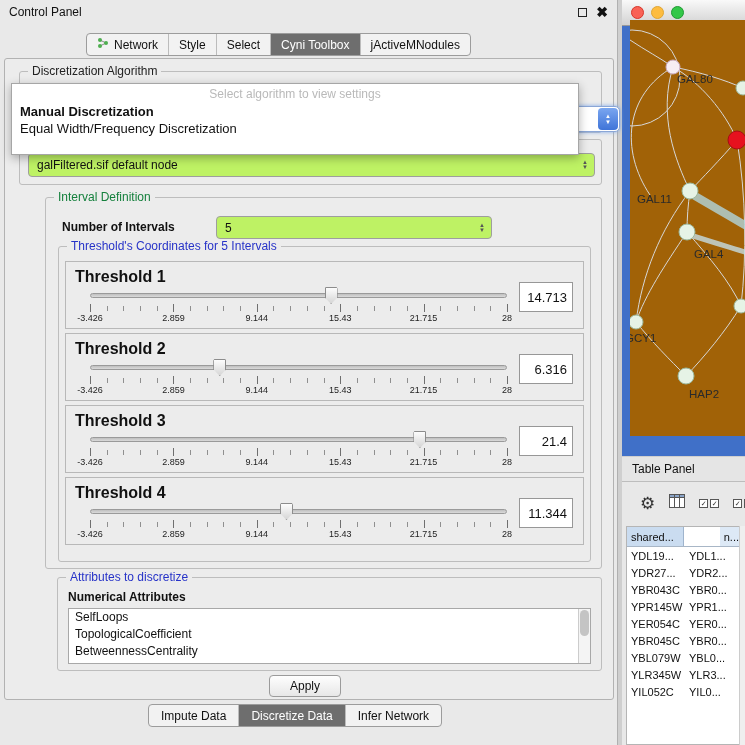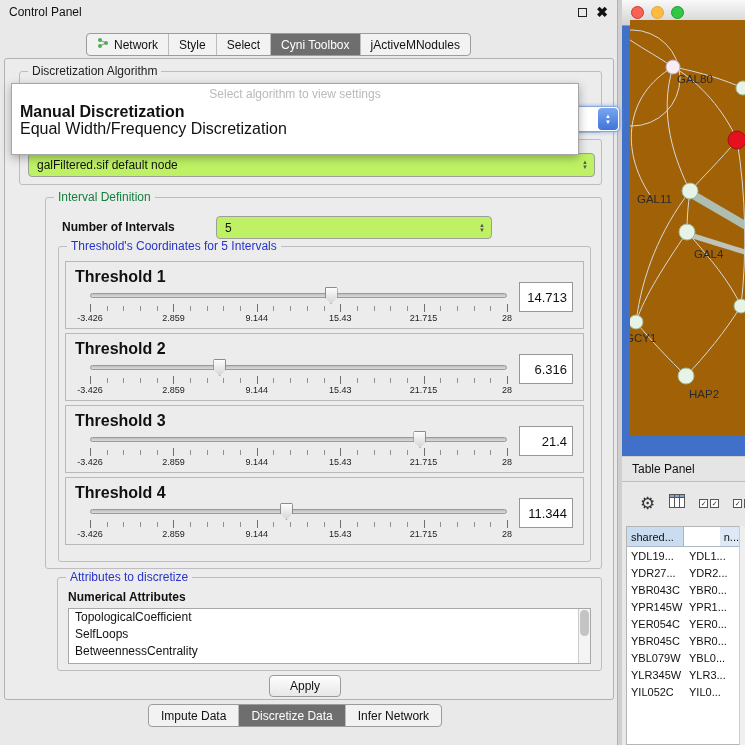--- a/index.html
+++ b/index.html
@@ -41,21 +41,21 @@
     box-shadow:0 0 4px #7fa8e8; z-index:2; }
   .algo-combo-stepper { position:absolute; right:1px; top:1px; bottom:1px; width:20px;
     border-radius:4px; background:linear-gradient(#7aa6f0,#3f74d8); color:#fff;
     display:flex; flex-direction:column; align-items:center; justify-content:center;
     font-size:6px; line-height:6px; }
 
   .dropdown { position:absolute; left:6px; top:24px; width:568px; height:72px;
     background:#fff; border:1px solid #a6a6a6; box-shadow:0 3px 9px rgba(0,0,0,.3);
     z-index:6; padding-top:3px; }
   .dropdown-header { text-align:center; color:#b9b9b9; font-size:12px; height:17px; }
-  .dropdown-item { font-size:16px; padding:0 8px; height:17px; line-height:16px; }
+  .dropdown-item { font-size:13px; padding:0 8px; height:17px; line-height:16px; }
   .dropdown-item.bold { font-weight:bold; }
 
   .table-data-group { left:14px; top:80px; width:583px; height:46px; }
   .combo { position:absolute; background:#bef264; border:1px solid #9e9e9e; border-radius:4px;
     display:flex; align-items:center; font-size:12px; padding-left:8px; }
   .combo .stepper { position:absolute; right:6px; top:0; bottom:0; display:flex;
     flex-direction:column; justify-content:center; color:#555; font-size:6px; line-height:5px; }
   .table-data-combo { left:8px; top:13px; width:567px; height:24px; }
 
   .interval-group { left:40px; top:138px; width:557px; height:372px; }
@@ -326,22 +326,22 @@
           </div>
           <div class="thr-value">11.344</div>
         </div>
       </div>
     </div>
 
     <div class="group attr-group">
       <span class="group-title blue">Attributes to discretize</span>
       <span class="attr-subtitle">Numerical Attributes</span>
       <div class="attr-list">
+        <div class="attr-item">SelfLoops</div>
         <div class="attr-item">TopologicalCoefficient</div>
-        <div class="attr-item">SelfLoops</div>
         <div class="attr-item">BetweennessCentrality</div>
         <div class="attr-scrollbar">
           <div class="attr-scroll-thumb"></div>
         </div>
       </div>
     </div>
 
     <div class="apply-btn">Apply</div>
   </div>
 

